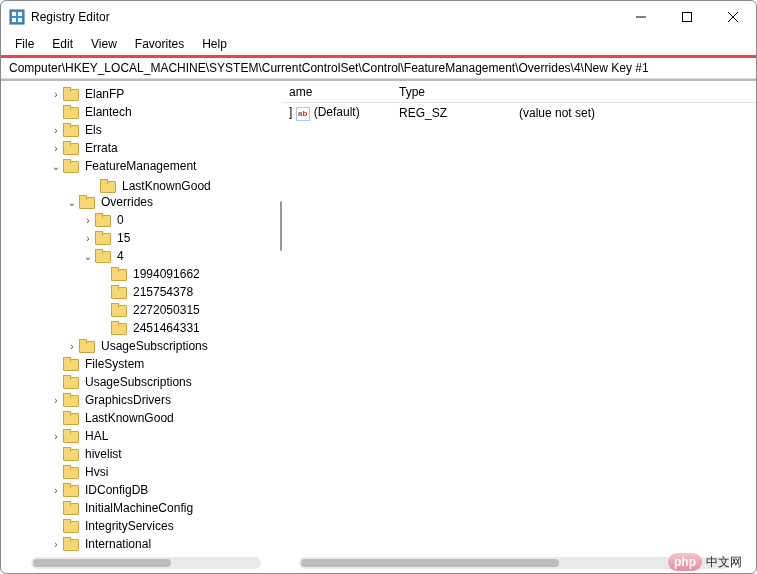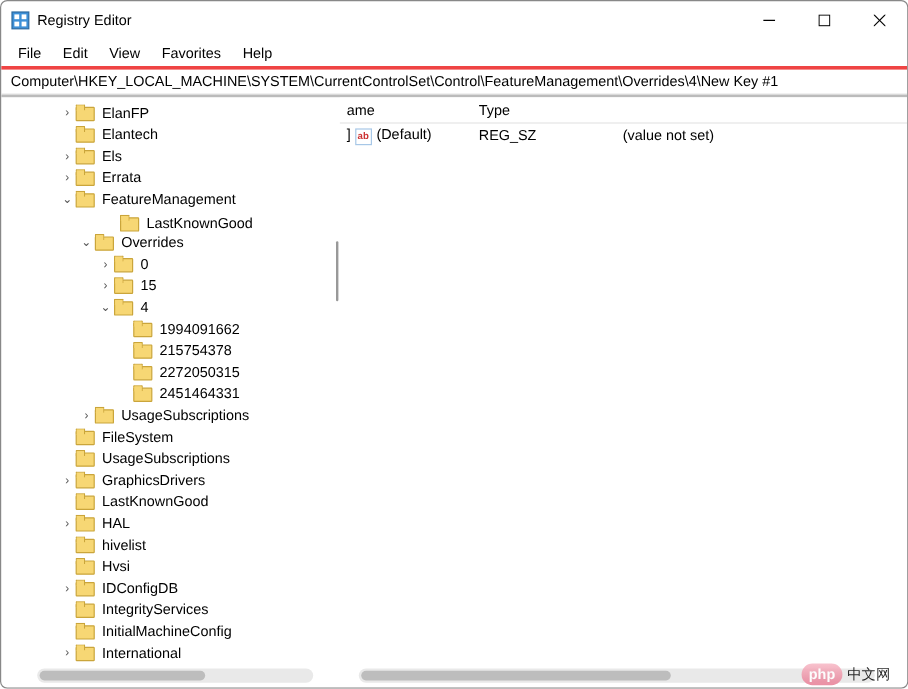--- a/index.html
+++ b/index.html
@@ -209,26 +209,26 @@
           <span class="lbl">Hvsi</span>
         </div>
         <div class="node" style="padding-left: 48px;">
           <span class="tw">›</span>
           <span class="folder"></span>
           <span class="lbl">IDConfigDB</span>
         </div>
         <div class="node" style="padding-left: 48px;">
           <span class="tw blank">·</span>
           <span class="folder"></span>
+          <span class="lbl">InitialMachineConfig</span>
+        </div>
+        <div class="node" style="padding-left: 48px;">
+          <span class="tw blank">·</span>
+          <span class="folder"></span>
           <span class="lbl">IntegrityServices</span>
-        </div>
-        <div class="node" style="padding-left: 48px;">
-          <span class="tw blank">·</span>
-          <span class="folder"></span>
-          <span class="lbl">InitialMachineConfig</span>
         </div>
         <div class="node" style="padding-left: 48px;">
           <span class="tw">›</span>
           <span class="folder"></span>
           <span class="lbl">International</span>
         </div>
       </div>
     <div class="splitter"></div>
     <div class="list">
       <div class="cols">

